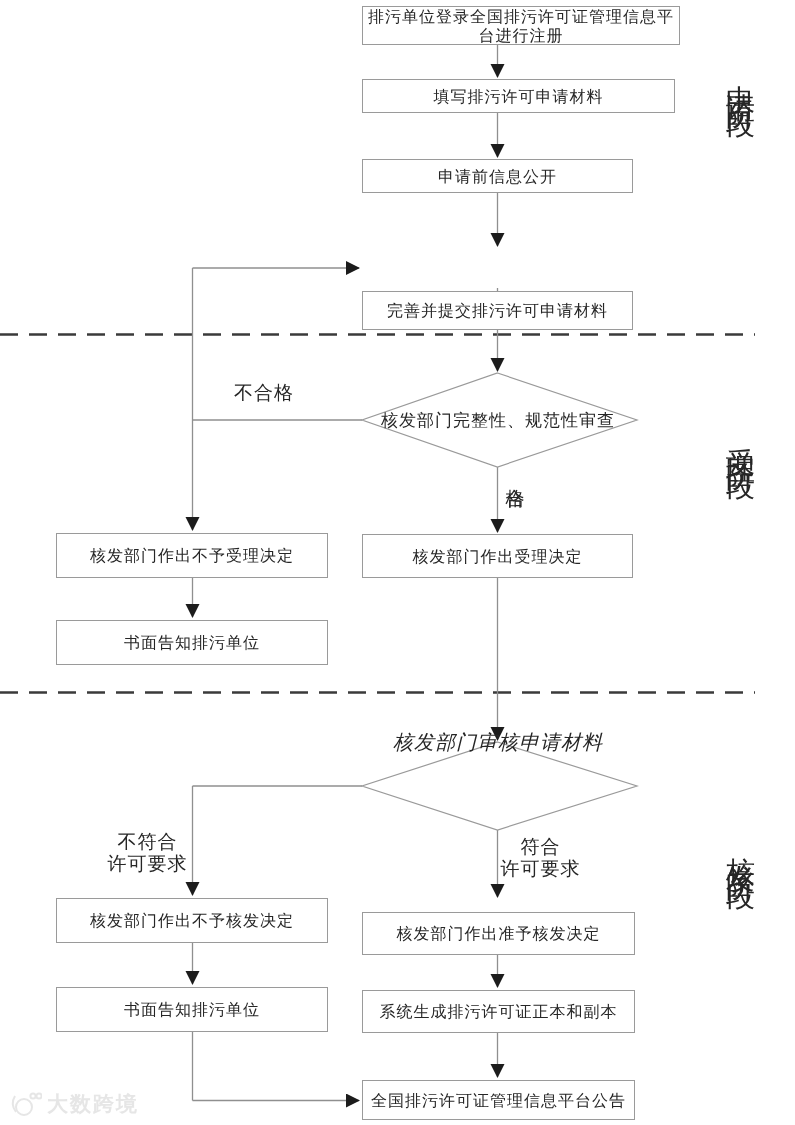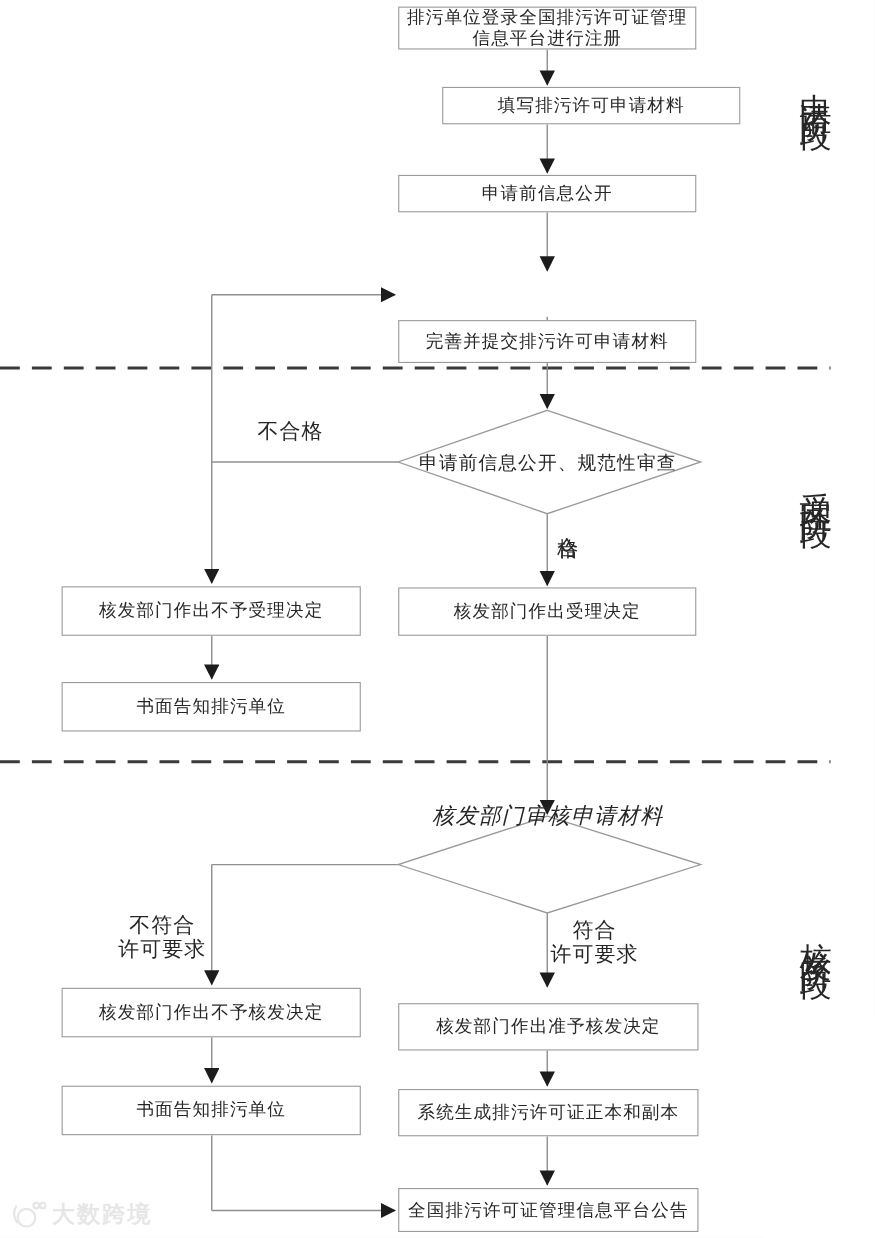--- a/index.html
+++ b/index.html
@@ -81,26 +81,26 @@
       <line class="cl" x1="192.5" y1="1032" x2="192.5" y2="1100.5"></line>
       <line class="cl" x1="192.5" y1="1100.5" x2="359" y2="1100.5" marker-end="url(#arrow)"></line>
     </g>
 
     <g>
       <polygon class="diamond" points="497.5,373 637,420 497.5,467 362,420"></polygon>
       <polygon class="diamond" points="497.5,742 637,786 497.5,830 362,786"></polygon>
     </g>
   </svg>
 
-  <div class="node box" style="left:362px;top:6px;width:271px;height:39px;">排污单位登录全国排污许可证管理信息平台进行注册</div>
-  <div class="node box" style="left:362px;top:79px;width:271px;height:34px;margin-left:40px;">填写排污许可申请材料</div>
+  <div class="node box" style="left:362px;top:6px;width:318px;height:39px;">排污单位登录全国排污许可证管理信息平台进行注册</div>
+  <div class="node box" style="left:362px;top:79px;width:313px;height:34px;">填写排污许可申请材料</div>
   <div class="node box" style="left:362px;top:159px;width:271px;height:34px;">申请前信息公开</div>
   <div class="node box" style="left:362px;top:249px;width:271px;height:39px;margin-top:42px;">完善并提交排污许可申请材料</div>
 
-  <div class="node diamond-label" style="left:367px;top:376px;width:262px;height:88px;font-size:17px;">申请前信息公开、规范性审查</div>
+  <div class="node diamond-label" style="left:367px;top:376px;width:262px;height:88px;font-size:17px;">核发部门完整性、规范性审查</div>
 
   <div class="node box" style="left:56px;top:533px;width:272px;height:45px;">核发部门作出不予受理决定</div>
   <div class="node box" style="left:56px;top:620px;width:272px;height:45px;">书面告知排污单位</div>
   <div class="node box" style="left:362px;top:534px;width:271px;height:44px;">核发部门作出受理决定</div>
 
   <div class="node diamond-label" style="left:367px;top:700px;width:262px;height:84px;font-size:20px;font-style:italic;">核发部门审核申请材料</div>
 
   <div class="node box" style="left:56px;top:898px;width:272px;height:45px;">核发部门作出不予核发决定</div>
   <div class="node box" style="left:56px;top:987px;width:272px;height:45px;">书面告知排污单位</div>
   <div class="node box" style="left:362px;top:900px;width:273px;height:43px;margin-top:12px;">核发部门作出准予核发决定</div>

